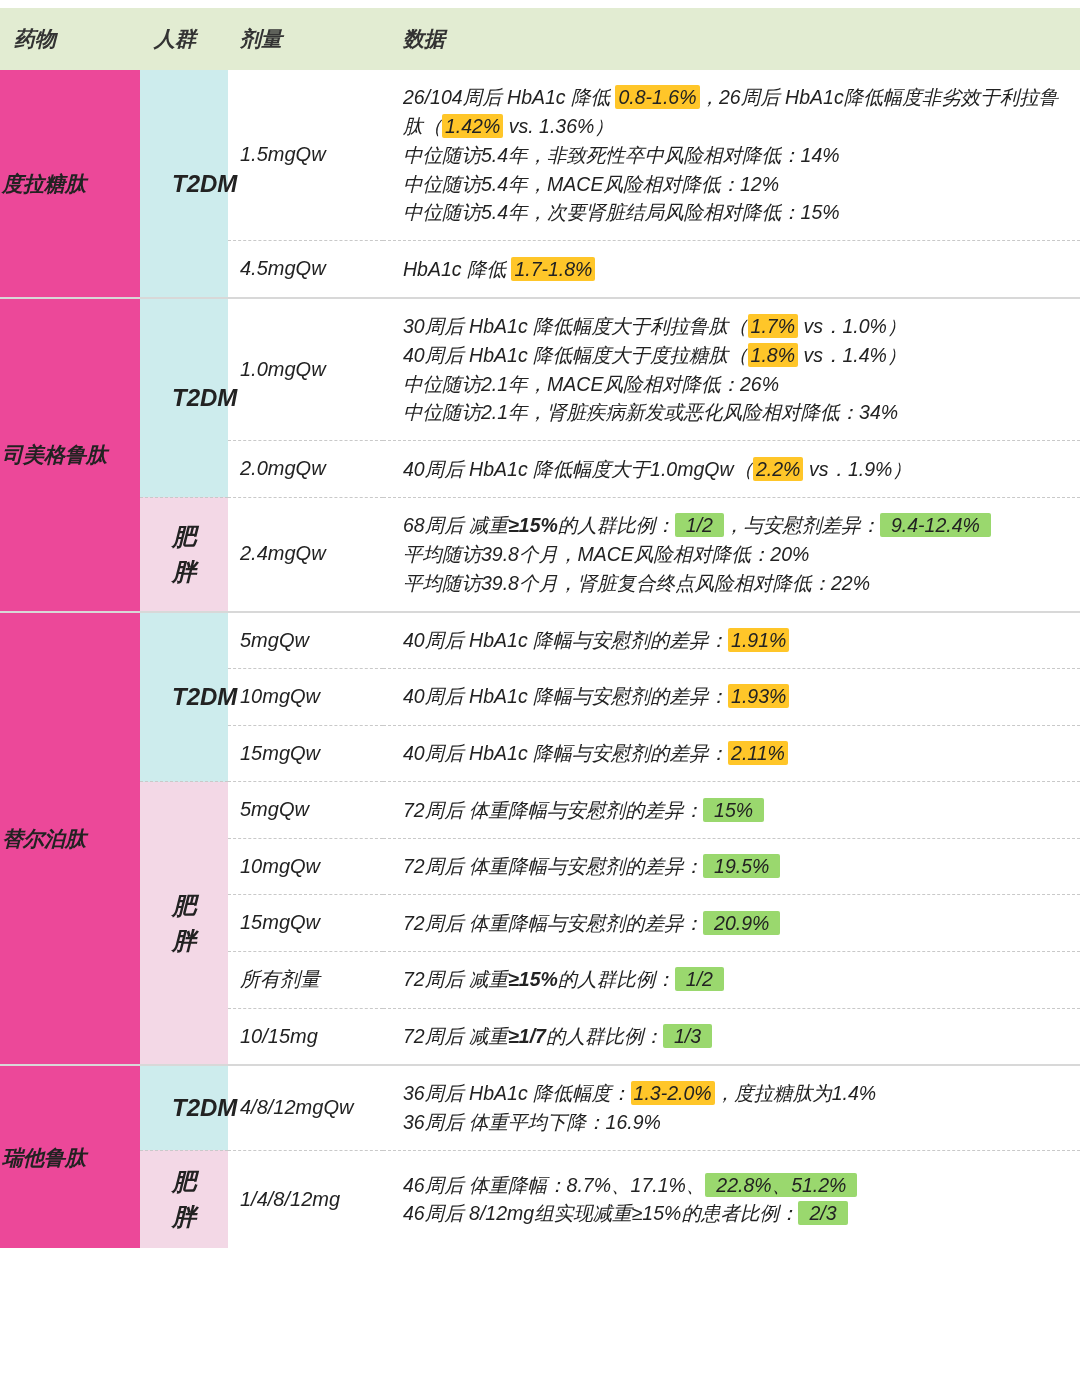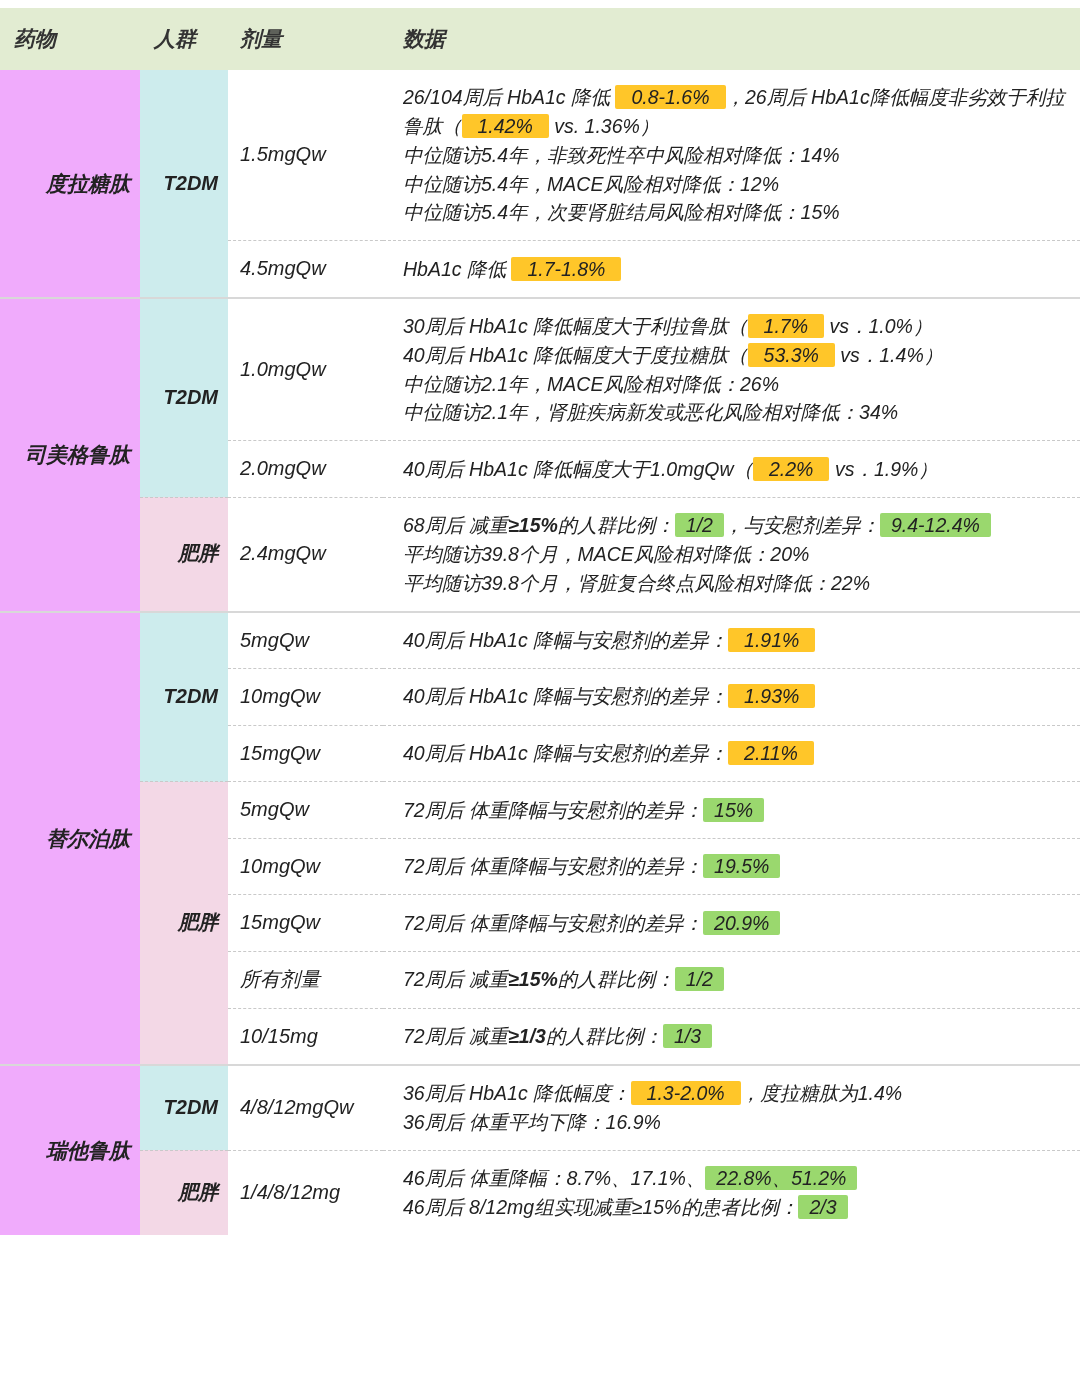--- a/index.html
+++ b/index.html
@@ -38,32 +38,32 @@
 
   td {
     vertical-align: middle;
     font-size: 19.5px;
     line-height: 1.48;
     padding: 13px 10px 13px 14px;
     border: none;
     background: #ffffff;
   }
   td.cell-drug {
-    background: #f0abfc;
+    background: #ec4899;
     font-weight: bold;
     font-size: 21px;
     color: #222;
-    text-align: right;
+    text-align: left;
     padding-left: 2px;
   }
   td.cell-pop {
     font-weight: bold;
-    font-size: 20px;
-    text-align: right;
-    padding-left: 14px;
+    font-size: 24px;
+    text-align: left;
+    padding-left: 32px;
   }
   td.cell-pop.t2dm { background: #cdeced; }
   td.cell-pop.obes { background: #f3d8e6; }
   td.cell-dose {
     font-size: 20px;
     padding-left: 12px;
     color: #222;
   }
   td.cell-data {
     padding-left: 20px;
@@ -75,21 +75,21 @@
     border-top: 1px dashed #c9c9c9;
   }
   tr.sep-solid > td {
     border-top: 2px solid #d8d8d8;
   }
   tr.group-top > td.cell-pop {
     border-top: 1px dashed #c9c9c9;
   }
   .hl-y {
     background: #ffc629;
-    padding: 1px 16px;
+    padding: 1px 3px;
     border-radius: 2px;
     text-align: center;
   }
   .hl-g {
     background: #9ad86e;
     padding: 1px 11px;
     border-radius: 2px;
   }
   .b { font-weight: bold; }
   .data-line { display: block; white-space: normal; }
@@ -132,21 +132,21 @@
         <td class="cell-data">
           <span class="data-line">HbA1c 降低 <span class="hl-y">1.7-1.8%</span></span>
         </td>
       </tr>
       <tr class="sep-solid">
         <td class="cell-drug" rowspan="3">司美格鲁肽</td>
         <td class="cell-pop t2dm" rowspan="2">T2DM</td>
         <td class="cell-dose">1.0mgQw</td>
         <td class="cell-data">
           <span class="data-line">30周后 HbA1c 降低幅度大于利拉鲁肽（<span class="hl-y">1.7%</span> vs．1.0%）</span>
-          <span class="data-line">40周后 HbA1c 降低幅度大于度拉糖肽（<span class="hl-y">53.3%</span> vs．1.4%）</span>
+          <span class="data-line">40周后 HbA1c 降低幅度大于度拉糖肽（<span class="hl-y">1.8%</span> vs．1.4%）</span>
           <span class="data-line">中位随访2.1年，MACE风险相对降低：26%</span>
           <span class="data-line">中位随访2.1年，肾脏疾病新发或恶化风险相对降低：34%</span>
         </td>
       </tr>
       <tr class="sep-dash">
         <td class="cell-dose">2.0mgQw</td>
         <td class="cell-data">
           <span class="data-line">40周后 HbA1c 降低幅度大于1.0mgQw（<span class="hl-y">2.2%</span> vs．1.9%）</span>
         </td>
       </tr>
@@ -200,21 +200,21 @@
       </tr>
       <tr class="sep-dash">
         <td class="cell-dose">所有剂量</td>
         <td class="cell-data">
           <span class="data-line">72周后 减重<span class="b">≥15%</span>的人群比例：<span class="hl-g">1/2</span></span>
         </td>
       </tr>
       <tr class="sep-dash">
         <td class="cell-dose">10/15mg</td>
         <td class="cell-data">
-          <span class="data-line">72周后 减重<span class="b">≥1/3</span>的人群比例：<span class="hl-g">1/3</span></span>
+          <span class="data-line">72周后 减重<span class="b">≥1/7</span>的人群比例：<span class="hl-g">1/3</span></span>
         </td>
       </tr>
       <tr class="sep-solid">
         <td class="cell-drug" rowspan="2">瑞他鲁肽</td>
         <td class="cell-pop t2dm" rowspan="1">T2DM</td>
         <td class="cell-dose">4/8/12mgQw</td>
         <td class="cell-data">
           <span class="data-line">36周后 HbA1c 降低幅度：<span class="hl-y">1.3-2.0%</span>，度拉糖肽为1.4%</span>
           <span class="data-line">36周后 体重平均下降：16.9%</span>
         </td>

